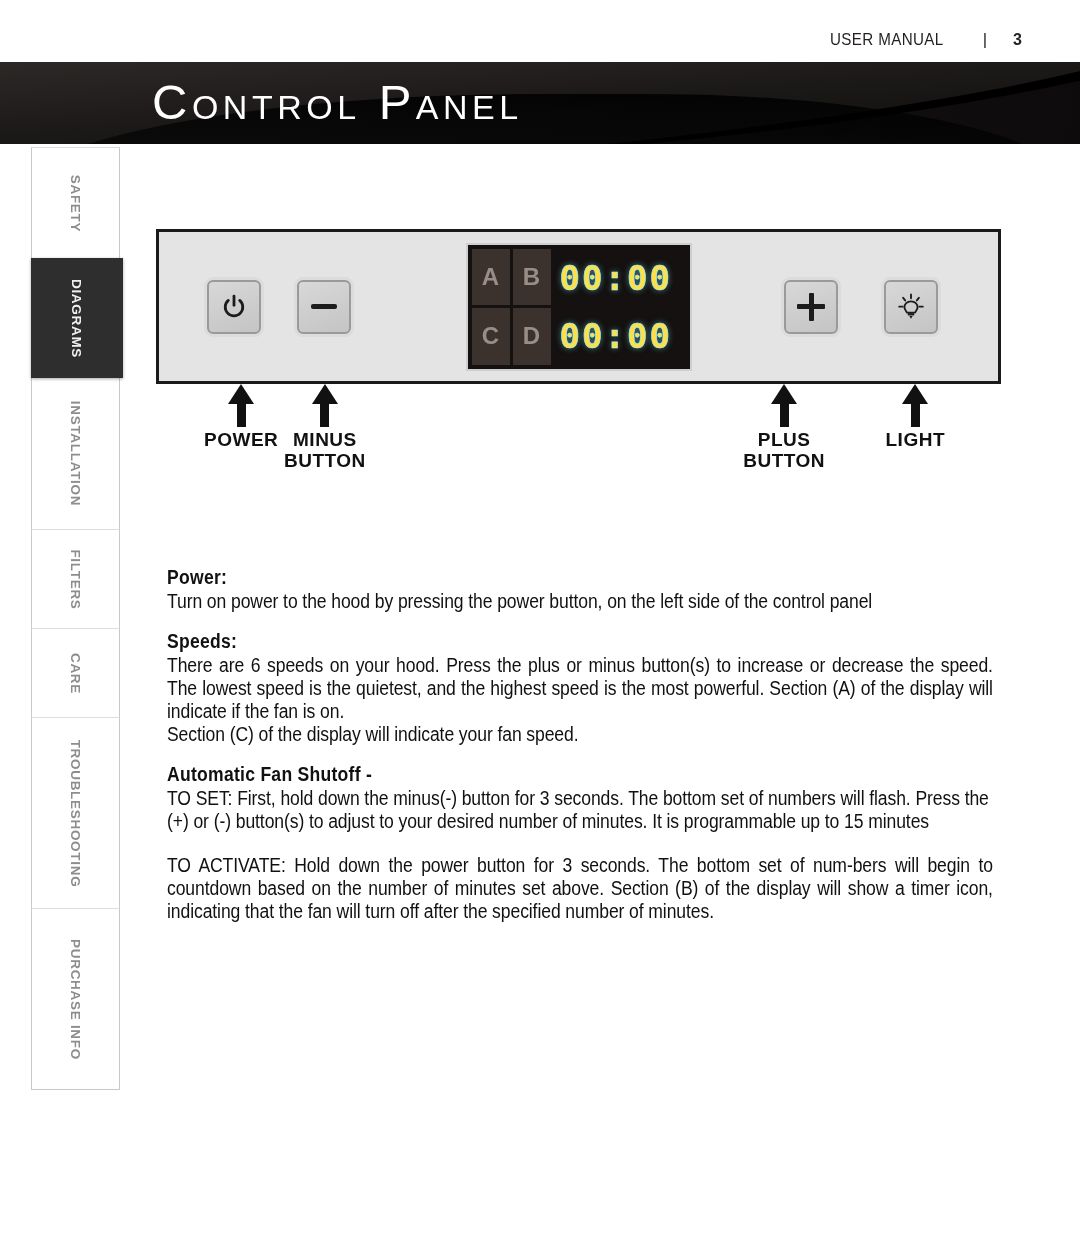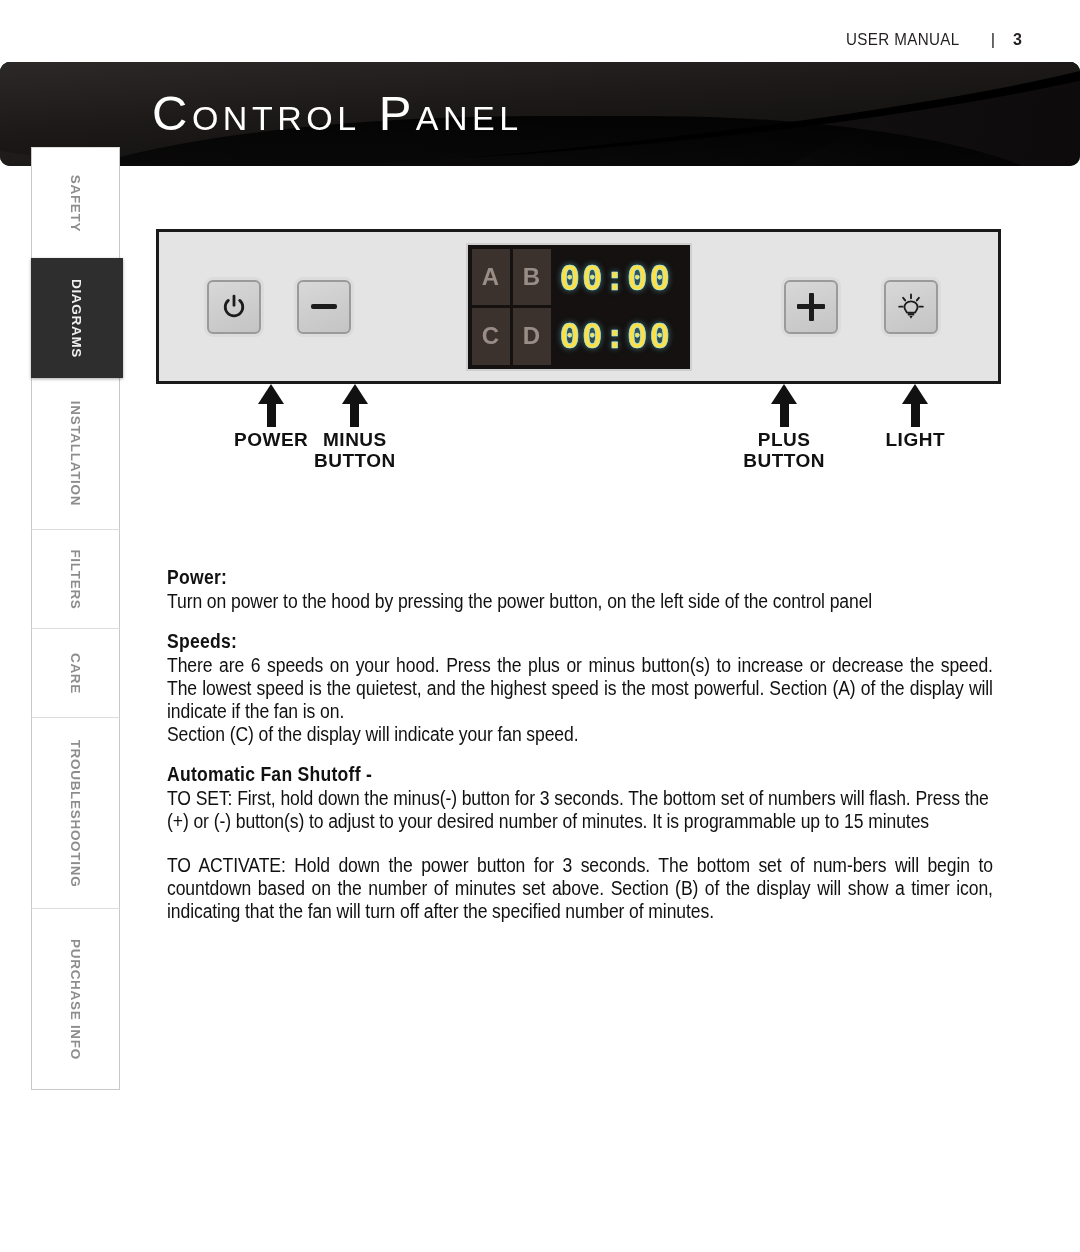--- a/index.html
+++ b/index.html
@@ -21,21 +21,21 @@
     top: 0; left: 0;
     width: 1080px;
     height: 62px;
   }
   #header-right {
     position: absolute;
     right: 58px;
     top: 30px;
     display: flex;
     align-items: baseline;
-    gap: 4px;
+    gap: 12px;
   }
   #header-right .hm-label {
     font-family: "Liberation Sans", sans-serif;
     font-size: 16.5px;
     letter-spacing: 0.4px;
     color: #231f20;
     transform: scaleX(0.92);
     transform-origin: right baseline;
   }
   #header-right .hm-sep {
@@ -47,24 +47,23 @@
     font-size: 16px;
     font-weight: bold;
     color: #231f20;
   }
 
   
   #title-banner {
     position: absolute;
     top: 62px; left: 0;
     width: 1080px;
-    height: 104px;
+    height: 82px;
     background: #15803d;
     overflow: hidden;
-    border-radius: 10px;
   }
   #title-banner .bg-base {
     position: absolute; inset: 0;
     background: linear-gradient(100deg, #2a2726 0%, #1d1a19 22%, #161313 52%, #100e0e 78%, #0d0b0b 100%);
   }
   #title-banner .swoosh-a {
     position: absolute;
     left: -120px; top: -170px;
     width: 1500px; height: 260px;
     background: #000000;
@@ -259,21 +258,20 @@
     width: 845px;
     height: 90px;
     margin-top: 0;
   }
   .callout {
     position: absolute;
     top: 0;
     display: flex;
     flex-direction: column;
     align-items: center;
-    margin-left: 30px;
   }
   .arrow-up {
     width: 0; height: 0;
     border-left: 13px solid transparent;
     border-right: 13px solid transparent;
     border-bottom: 20px solid #111111;
     margin-bottom: -1px;
   }
   .arrow-stem {
     width: 9px;

